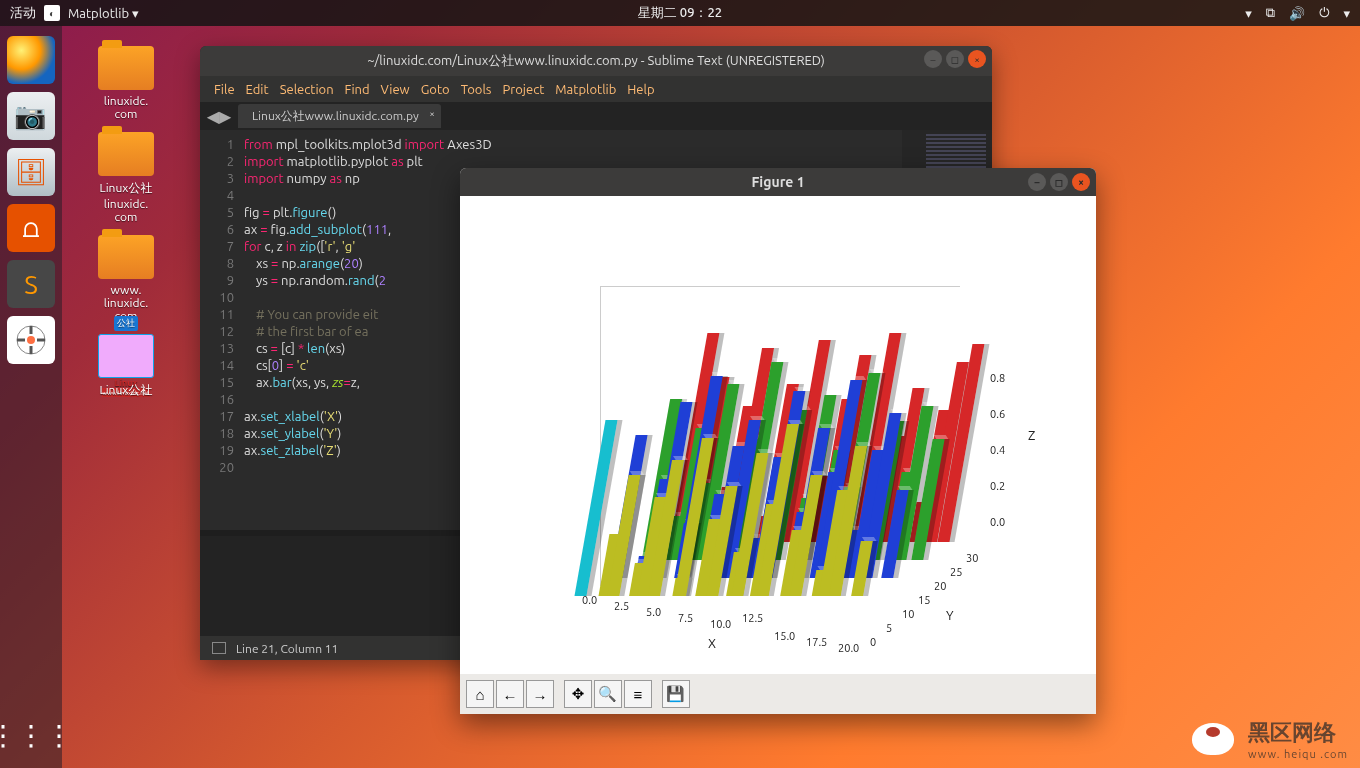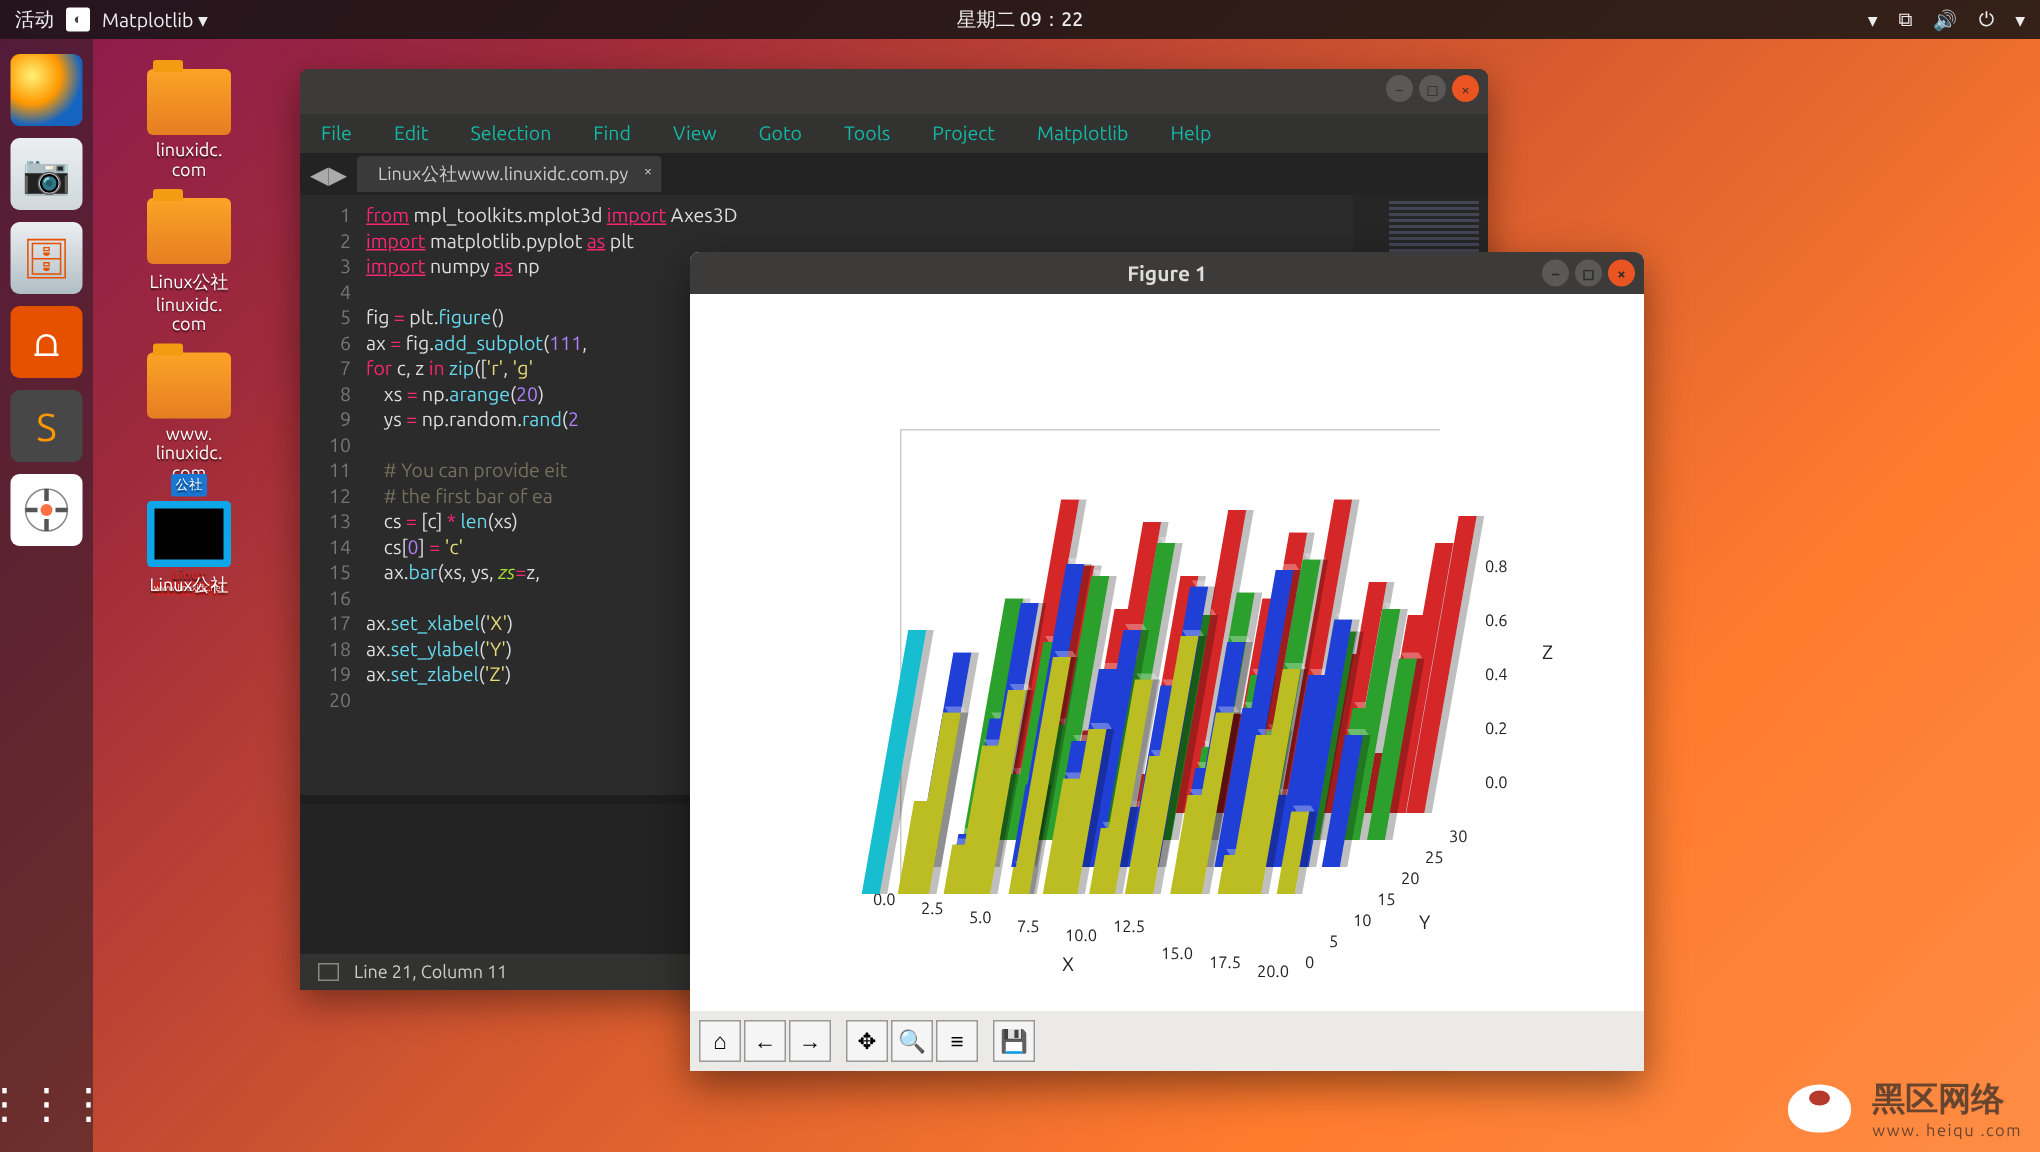--- a/index.html
+++ b/index.html
@@ -23,43 +23,43 @@
 .sublime{background:#474747;color:#ff9800;}
 .settings{background:#fff;}
 .dock .spacer{flex:1;}
 .dock .grid-icon{margin-bottom:16px;color:#fff;font-size:28px;}
 
 
 .desktop-icons{position:absolute;left:86px;top:46px;display:flex;flex-direction:column;gap:12px;z-index:10;}
 .dicon-folder{width:80px;text-align:center;color:#fff;font-size:12px;text-shadow:0 1px 1px rgba(0,0,0,.6);}
 .dicon-folder .folder-shape{width:56px;height:44px;margin:0 auto 4px;background:linear-gradient(#fca326,#e67e22);border-radius:4px;position:relative;}
 .dicon-folder .folder-shape::before{content:'';position:absolute;top:-6px;left:4px;width:20px;height:8px;background:#f39c12;border-radius:2px 2px 0 0;}
-.gongshe{width:56px;height:44px;margin:0 auto 4px;background:#000000;border:5px solid #0ea5e9;border-radius:3px;display:flex;flex-direction:column;align-items:center;justify-content:center;font-size:9px;}
+.gongshe{width:56px;height:44px;margin:0 auto 4px;background:#f0abfc;border:1px solid #0ea5e9;border-radius:3px;display:flex;flex-direction:column;align-items:center;justify-content:center;font-size:9px;}
 .gongshe .top{background:#1976d2;color:#fff;padding:1px 3px;border-radius:2px;}
 .gongshe .bot{background:#c62828;color:#fff;font-size:6px;padding:1px;}
 .trash{width:44px;height:48px;margin:0 auto 4px;background:linear-gradient(#cfd8dc,#90a4ae);border-radius:6px 6px 8px 8px;}
 
 
 .sublime-win{position:absolute;left:200px;top:46px;width:792px;height:614px;background:#2b2b2b;border-radius:6px 6px 0 0;overflow:hidden;z-index:20;box-shadow:0 8px 24px rgba(0,0,0,.4);}
 .win-title{height:30px;background:#3c3b3a;display:flex;align-items:center;justify-content:center;position:relative;color:#ddd;font-size:13px;}
 .win-controls{position:absolute;right:6px;top:4px;display:flex;gap:4px;}
 .win-controls span{width:18px;height:18px;border-radius:9px;background:#5a5958;display:inline-flex;align-items:center;justify-content:center;font-size:10px;color:#2b2b2b;cursor:pointer;}
 .win-controls .close{background:#e95420;}
-.menubar{height:26px;background:#323231;display:flex;align-items:center;gap:28px;padding:0 14px;color:#14b8a6;font-size:13px;}
+.menubar{height:26px;background:#323231;display:flex;align-items:center;gap:11px;padding:0 14px;color:#fdba74;font-size:13px;}
 .menubar span{cursor:pointer;}
 .tabbar{height:28px;background:#232323;display:flex;align-items:center;}
 .tabbar .navarrows{width:38px;display:flex;justify-content:center;gap:-2px;color:#aaa;}
 .tab{height:24px;background:#3a3a3a;padding:4px 22px 4px 14px;font-size:12px;color:#ccc;border-radius:3px 3px 0 0;position:relative;cursor:pointer;}
 .tab .tab-close{position:absolute;right:6px;top:4px;font-size:10px;}
 .editor{display:flex;height:400px;background:#2b2b2b;font-family:Consolas,monospace;font-size:13px;line-height:17px;}
 .gutter{width:44px;text-align:right;padding:6px 10px 6px 0;color:#777;background:#2b2b2b;}
 .code{flex:1;padding:6px 0;white-space:pre;color:#ddd;overflow:hidden;}
 .minimap{width:90px;background:#262626;position:relative;}
 .mm-block{position:absolute;top:4px;right:6px;width:60px;height:50px;background:repeating-linear-gradient(#445 0 2px,#262626 2px 4px);}
-.kw{color:#f92672;}.fn{color:#66d9ef;}.str{color:#e6db74;}.num{color:#ae81ff;}.op{color:#f92672;}.cm{color:#75715e;}.imp{color:#f92672;text-decoration:underline;}.id{color:#a6e22e;font-style:italic;}
+.kw{color:#f92672;}.fn{color:#66d9ef;}.str{color:#e6db74;}.num{color:#ae81ff;}.op{color:#f92672;}.cm{color:#75715e;}.imp{color:#f92672;}.id{color:#a6e22e;font-style:italic;}
 .console-divider{height:6px;background:#1e1e1e;}
 .console-area{height:120px;background:#232323;}
 .statusbar{position:absolute;bottom:0;left:0;right:0;height:24px;background:#323231;color:#ccc;font-size:12px;display:flex;align-items:center;padding:0 12px;gap:10px;}
 .statusbar .sicon{width:14px;height:12px;border:1px solid #888;}
 
 
 .fig-win{position:absolute;left:460px;top:168px;width:636px;height:546px;background:#f2f1f0;border-radius:6px 6px 0 0;z-index:30;box-shadow:0 10px 28px rgba(0,0,0,.45);}
 .fig-title{height:28px;background:#3c3b3a;color:#ddd;display:flex;align-items:center;justify-content:center;font-size:14px;font-weight:600;position:relative;border-radius:6px 6px 0 0;}
 .fig-title .win-controls{right:6px;top:5px;}
 .fig-canvas{height:478px;background:#fff;position:relative;overflow:hidden;}
@@ -133,20 +133,21 @@
 com</span></div>
  <div class="dicon-folder"><div class="gongshe">
         <span class="top">公社</span>
         <span style="color:#c62828;font-weight:700;margin-top:47px;">Linux</span>
         <span class="bot">www.linuxidc.net</span>
       </div><span>Linux公社</span></div>
 </div>
 
 <div class="sublime-win">
  <div class="win-title">
+  <span>~/linuxidc.com/Linux公社www.linuxidc.com.py - Sublime Text (UNREGISTERED)</span>
   <div class="win-controls">
    <span>–</span>
    <span>◻</span>
    <span class="close">×</span>
   </div>
  </div>
  <div class="menubar">
   <span>File</span>
   <span>Edit</span>
   <span>Selection</span>

